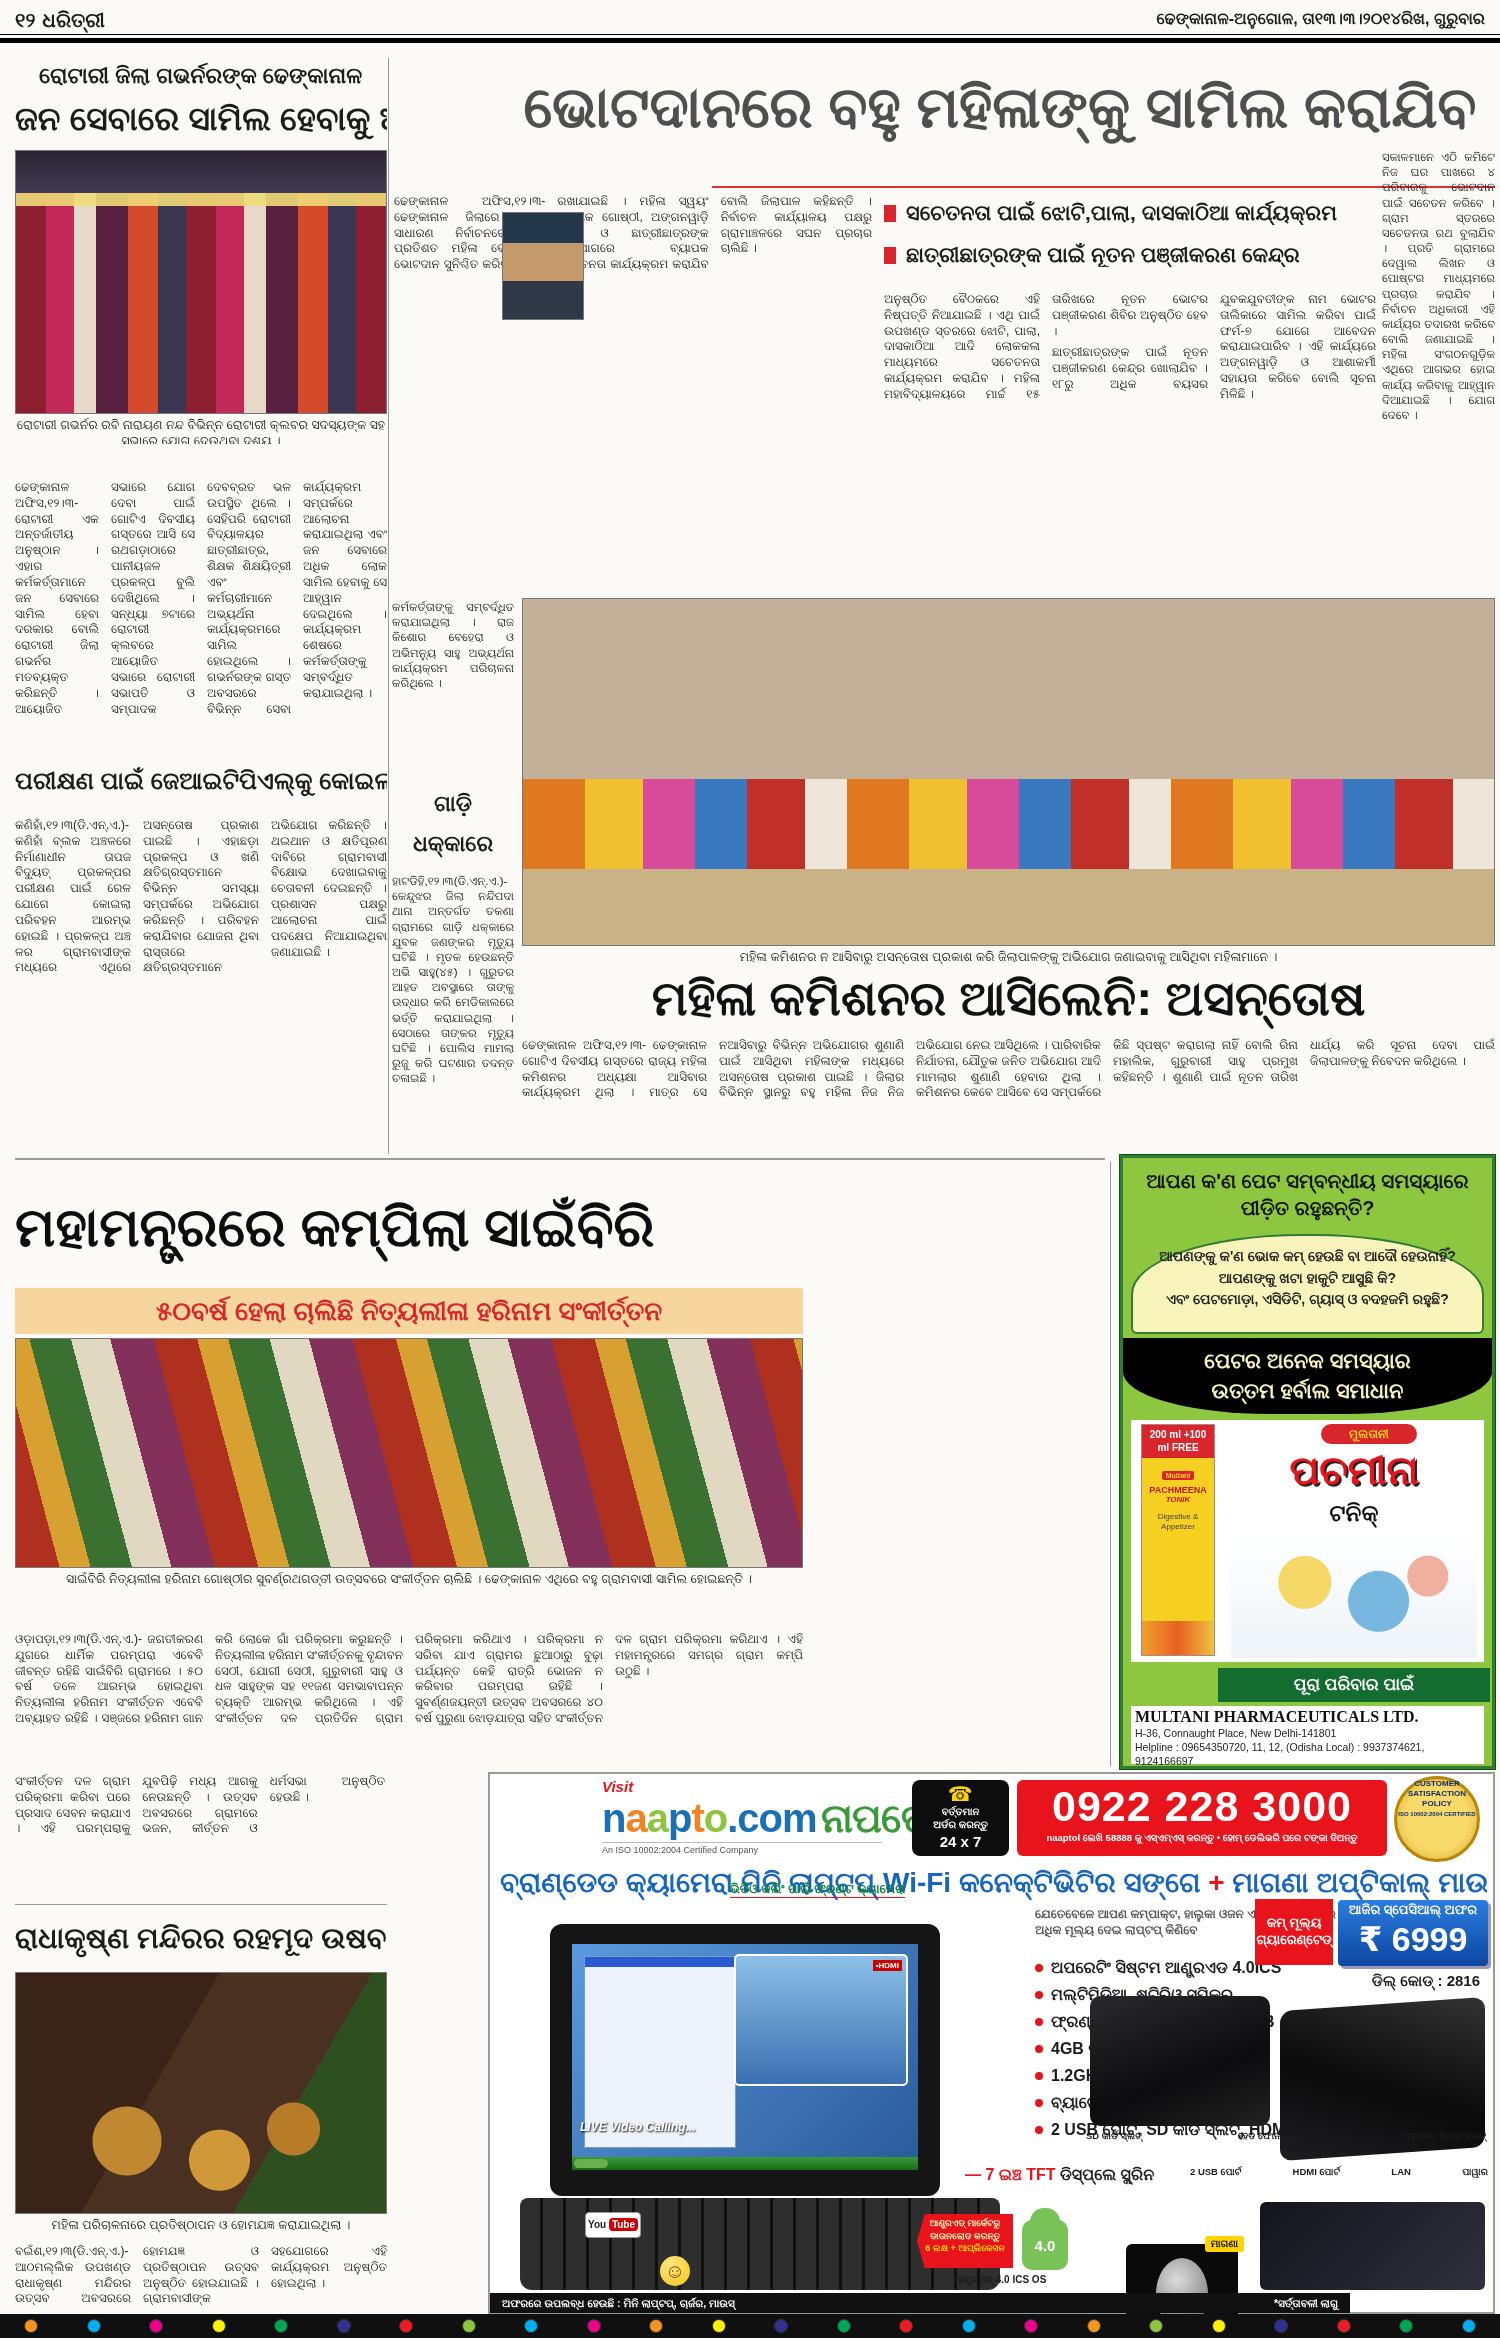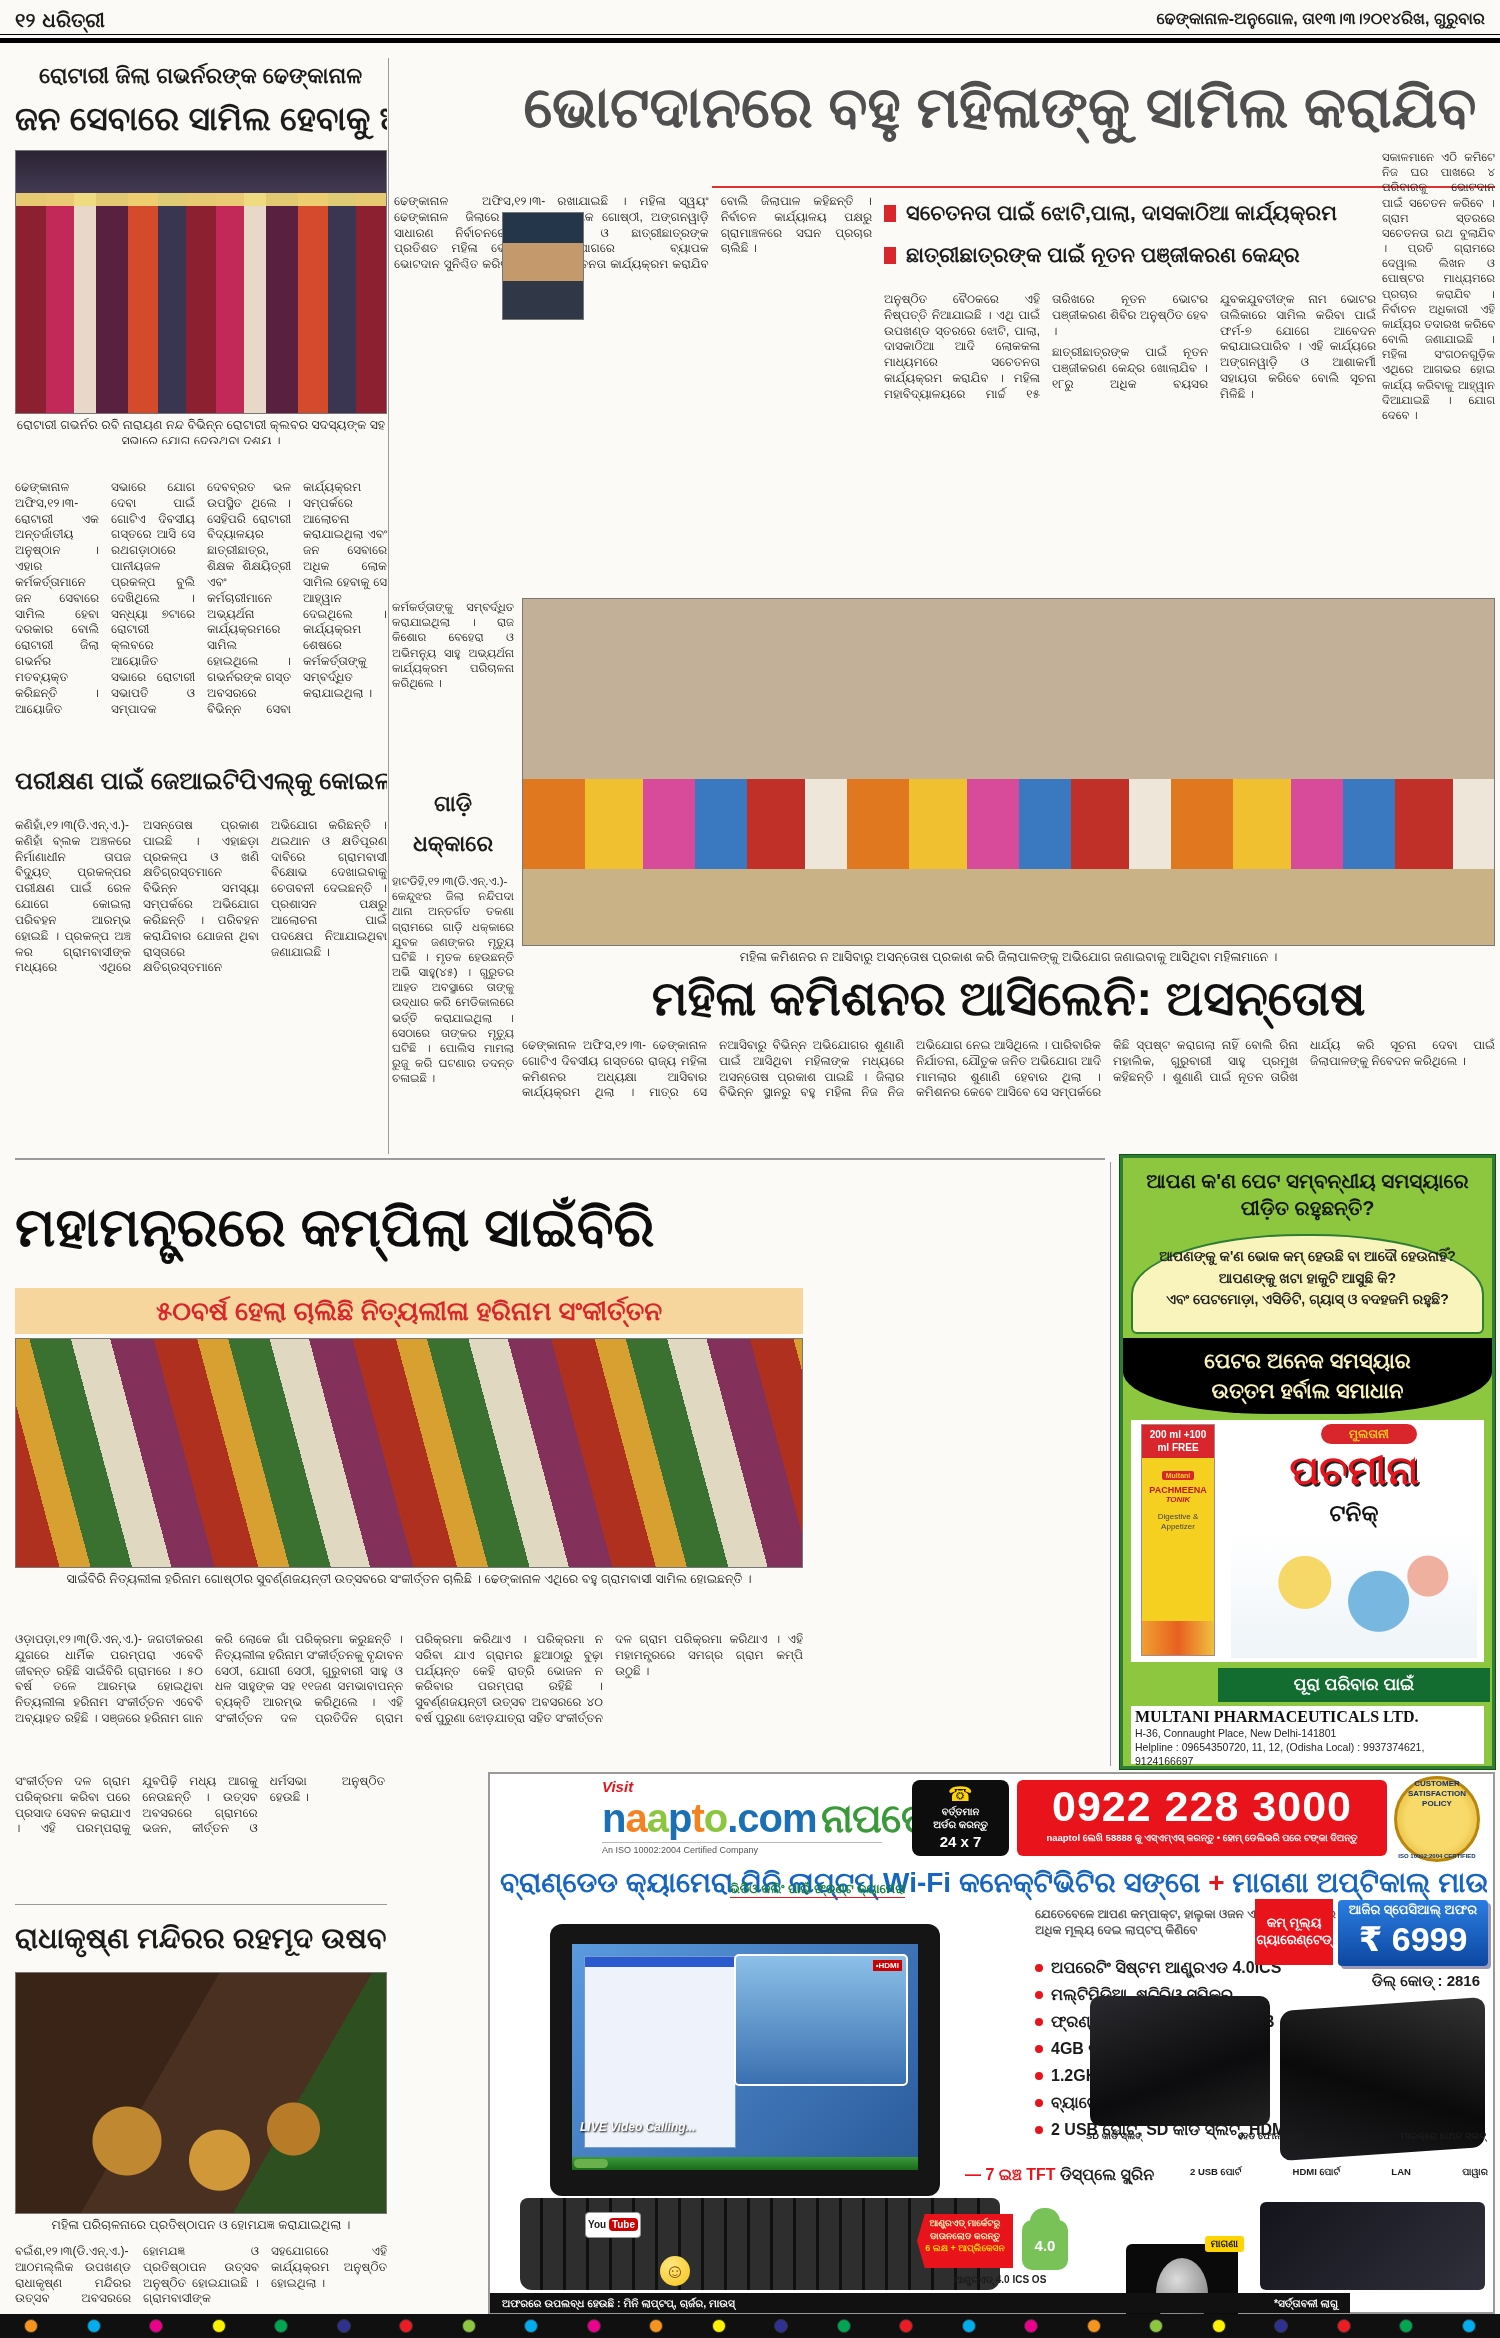--- a/index.html
+++ b/index.html
@@ -88,21 +88,21 @@
   .nodia{color:#3a9a3a;font-size:13px;font-weight:bold;}
   .niso{font-size:9px;color:#555;border-top:1px solid #bbb;padding-top:2px;}
   .obox{background:#0d0d0d;border-radius:8px;color:#fff;text-align:center;padding-top:4px;}
   .obox .ph{color:#ffd400;font-size:20px;line-height:20px;}
   .obox .ol{font-size:10px;font-weight:bold;line-height:1.3;}
   .obox .o247{font-size:15px;font-weight:bold;margin-top:2px;}
   .rban{background:#e8131b;border-radius:6px;color:#fff;text-align:center;}
   .rban .num{font-size:43px;font-weight:bold;letter-spacing:1px;line-height:52px;}
   .rban .sms{font-size:9.5px;font-weight:bold;line-height:1.2;}
   .gbadge{width:86px;height:86px;border-radius:50%;background:radial-gradient(circle,#f8da6a 0 55%,#d8a020 100%);
-     border:3px solid #b8860b;color:#13306a;text-align:center;display:flex;flex-direction:column;justify-content:space-between;}
+     border:3px solid #b8860b;color:#13306a;text-align:center;display:flex;flex-direction:column;justify-content:flex-start;}
   .gbadge .b1{font-size:8px;font-weight:bold;line-height:1.25;}
   .gbadge .b2{font-size:6px;font-weight:bold;margin-top:2px;}
   .nhead{color:#1665c1;font-weight:bold;font-size:28px;text-align:center;white-space:nowrap;overflow:hidden;}
   .nhead .plus{color:#e8131b;}
   .nintro{font-size:12px;color:#555;font-weight:bold;line-height:1.35;text-align:left;}
   .camcall{color:#15803d;font-weight:bold;font-size:12.5px;border-bottom:1px solid #e8131b;}
   .feat{display:flex;align-items:center;height:27px;}
   .fdot{width:8px;height:8px;border-radius:50%;background:#e8131b;margin-right:8px;flex:0 0 auto;}
   .ftxt{font-size:16px;font-weight:bold;white-space:nowrap;}
   .tft{font-size:16px;font-weight:bold;}
@@ -192,21 +192,21 @@
   <div class="abs h-comm" style="left:522px;top:966px;width:973px;height:68px;">ମହିଳା କମିଶନର ଆସିଲେନି: ଅସନ୍ତୋଷ</div>
   <div class="abs body c5" style="left:522px;top:1038px;width:973px;height:114px;">ଢେଙ୍କାନାଳ ଅଫିସ,୧୨।୩- ଢେଙ୍କାନାଳ ଗୋଟିଏ ଦିବସୀୟ ଗସ୍ତରେ ରାଜ୍ୟ ମହିଳା କମିଶନର ଅଧ୍ୟକ୍ଷା ଆସିବାର କାର୍ଯ୍ୟକ୍ରମ ଥିଲା । ମାତ୍ର ସେ ନଆସିବାରୁ ବିଭିନ୍ନ ଅଭିଯୋଗର ଶୁଣାଣି ପାଇଁ ଆସିଥିବା ମହିଳାଙ୍କ ମଧ୍ୟରେ ଅସନ୍ତୋଷ ପ୍ରକାଶ ପାଇଛି । ଜିଲାର ବିଭିନ୍ନ ସ୍ଥାନରୁ ବହୁ ମହିଳା ନିଜ ନିଜ ଅଭିଯୋଗ ନେଇ ଆସିଥିଲେ । ପାରିବାରିକ ନିର୍ଯାତନା, ଯୌତୁକ ଜନିତ ଅଭିଯୋଗ ଆଦି ମାମଲାର ଶୁଣାଣି ହେବାର ଥିଲା । କମିଶନର କେବେ ଆସିବେ ସେ ସମ୍ପର୍କରେ କିଛି ସ୍ପଷ୍ଟ କରାଗଲା ନାହିଁ ବୋଲି ରିନା ମହାଲିକ, ଗୁରୁବାରୀ ସାହୁ ପ୍ରମୁଖ କହିଛନ୍ତି । ଶୁଣାଣି ପାଇଁ ନୂତନ ତାରିଖ ଧାର୍ଯ୍ୟ କରି ସୂଚନା ଦେବା ପାଇଁ ଜିଲାପାଳଙ୍କୁ ନିବେଦନ କରିଥିଲେ ।</div>
 
   <div class="abs sep" style="left:15px;top:1158px;width:1090px;height:2px;"></div>
 
   <div class="abs h-kir" style="left:15px;top:1178px;width:788px;height:100px;">ମହାମନ୍ତ୍ରରେ କମ୍ପିଲା ସାଇଁବିରି</div>
   <div class="abs cream" style="left:15px;top:1288px;width:788px;height:46px;">
     <span>୫୦ବର୍ଷ ହେଲା ଚାଲିଛି ନିତ୍ୟଲୀଳା ହରିନାମ ସଂକୀର୍ତ୍ତନ</span>
   </div>
   <div class="abs photo ph-kirtan" style="left:15px;top:1338px;width:788px;height:230px;"></div>
-  <div class="abs cap" style="left:15px;top:1572px;width:788px;height:24px;">ସାଇଁବିରି ନିତ୍ୟଲୀଳା ହରିନାମ ଗୋଷ୍ଠୀର ସୁବର୍ଣ୍ଣଜୟନ୍ତୀ ଉତ୍ସବରେ ସଂକୀର୍ତ୍ତନ ଚାଲିଛି । ଢେଙ୍କାନାଳ ଏଥିରେ ବହୁ ଗ୍ରାମବାସୀ ସାମିଲ ହୋଇଛନ୍ତି ।</div>
+  <div class="abs cap" style="left:15px;top:1572px;width:788px;height:24px;">ସାଇଁବିରି ନିତ୍ୟଲୀଳା ହରିନାମ ଗୋଷ୍ଠୀର ସୁବର୍ଣ୍ରଥଗଡ୍ତୀ ଉତ୍ସବରେ ସଂକୀର୍ତ୍ତନ ଚାଲିଛି । ଢେଙ୍କାନାଳ ଏଥିରେ ବହୁ ଗ୍ରାମବାସୀ ସାମିଲ ହୋଇଛନ୍ତି ।</div>
   <div class="abs body c4" style="left:15px;top:1600px;width:788px;height:168px;">ଓଡ଼ାପଡ଼ା,୧୨।୩(ଡି.ଏନ୍.ଏ.)- ଜଗତୀକରଣ ଯୁଗରେ ଧାର୍ମିକ ପରମ୍ପରା ଏବେବି ଜୀବନ୍ତ ରହିଛି ସାଇଁବିରି ଗ୍ରାମରେ । ୫୦ ବର୍ଷ ତଳେ ଆରମ୍ଭ ହୋଇଥିବା ନିତ୍ୟଲୀଳା ହରିନାମ ସଂକୀର୍ତ୍ତନ ଏବେବି ଅବ୍ୟାହତ ରହିଛି । ସଞ୍ଜରେ ହରିନାମ ଗାନ କରି ଲୋକେ ଗାଁ ପରିକ୍ରମା କରୁଛନ୍ତି । ନିତ୍ୟଲୀଳା ହରିନାମ ସଂକୀର୍ତ୍ତନକୁ ବୃନ୍ଦାବନ ସେଠୀ, ଯୋଗୀ ସେଠୀ, ଗୁରୁବାରୀ ସାହୁ ଓ ଧଳ ସାହୁଙ୍କ ସହ ୧୧ଜଣ ସମଭାବାପନ୍ନ ବ୍ୟକ୍ତି ଆରମ୍ଭ କରିଥିଲେ । ଏହି ସଂକୀର୍ତ୍ତନ ଦଳ ପ୍ରତିଦିନ ଗ୍ରାମ ପରିକ୍ରମା କରିଥାଏ । ପରିକ୍ରମା ନ ସରିବା ଯାଏ ଗ୍ରାମର ଛୁଆଠାରୁ ବୁଢ଼ା ପର୍ଯ୍ୟନ୍ତ କେହି ରାତ୍ରି ଭୋଜନ ନ କରିବାର ପରମ୍ପରା ରହିଛି । ସୁବର୍ଣ୍ଣଜୟନ୍ତୀ ଉତ୍ସବ ଅବସରରେ ୪୦ ବର୍ଷ ପୁରୁଣା ଝୋଡ଼ଯାତ୍ରା ସହିତ ସଂକୀର୍ତ୍ତନ ଦଳ ଗ୍ରାମ ପରିକ୍ରମା କରିଥାଏ । ଏହି ମହାମନ୍ତ୍ରରେ ସମଗ୍ର ଗ୍ରାମ କମ୍ପି ଉଠୁଛି ।</div>
   <div class="abs body c3" style="left:15px;top:1774px;width:370px;height:126px;">ସଂକୀର୍ତ୍ତନ ଦଳ ଗ୍ରାମ ପରିକ୍ରମା କରିବା ପରେ ପ୍ରସାଦ ସେବନ କରାଯାଏ । ଏହି ପରମ୍ପରାକୁ ଯୁବପିଢ଼ି ମଧ୍ୟ ଆଗକୁ ନେଉଛନ୍ତି । ଉତ୍ସବ ଅବସରରେ ଗ୍ରାମରେ ଭଜନ, କୀର୍ତ୍ତନ ଓ ଧର୍ମସଭା ଅନୁଷ୍ଠିତ ହେଉଛି ।</div>
 
   <div class="abs sep" style="left:15px;top:1904px;width:372px;height:1px;"></div>
   <div class="abs h-tem" style="left:15px;top:1910px;width:372px;height:58px;">ରାଧାକୃଷ୍ଣ ମନ୍ଦିରର ରହମୂଦ ଉଷବ</div>
   <div class="abs photo ph-temple" style="left:15px;top:1972px;width:372px;height:242px;"></div>
   <div class="abs cap" style="left:15px;top:2218px;width:372px;height:22px;">ମହିଳା ପରିଚାଳନାରେ ପ୍ରତିଷ୍ଠାପନ ଓ ହୋମଯଜ୍ଞ କରାଯାଇଥିଲା ।</div>
   <div class="abs body c3" style="left:15px;top:2244px;width:372px;height:84px;">ବଇଁଶ,୧୨।୩(ଡି.ଏନ୍.ଏ.)- ଆଠମଲ୍ଲିକ ଉପଖଣ୍ଡ ରାଧାକୃଷ୍ଣ ମନ୍ଦିରର ଉତ୍ସବ ଅବସରରେ ହୋମଯଜ୍ଞ ଓ ପ୍ରତିଷ୍ଠାପନ ଉତ୍ସବ ଅନୁଷ୍ଠିତ ହୋଇଯାଇଛି । ଗ୍ରାମବାସୀଙ୍କ ସହଯୋଗରେ ଏହି କାର୍ଯ୍ୟକ୍ରମ ଅନୁଷ୍ଠିତ ହୋଇଥିଲା ।</div>
 
   <div class="abs sep" style="left:1110px;top:1162px;width:1px;height:604px;"></div>

